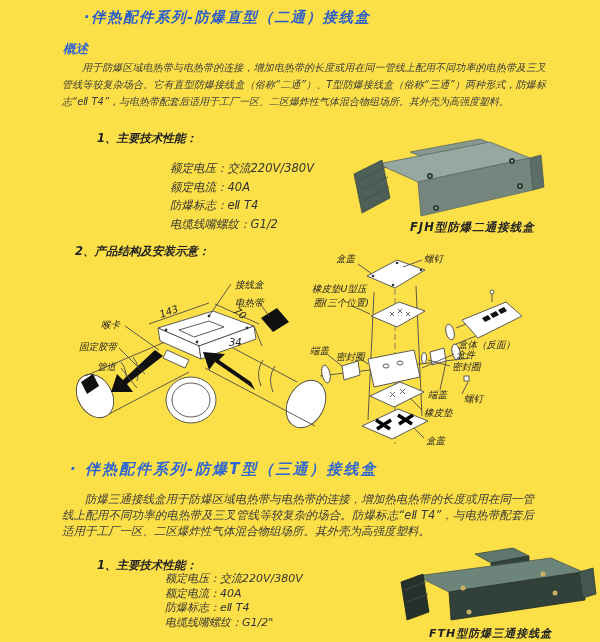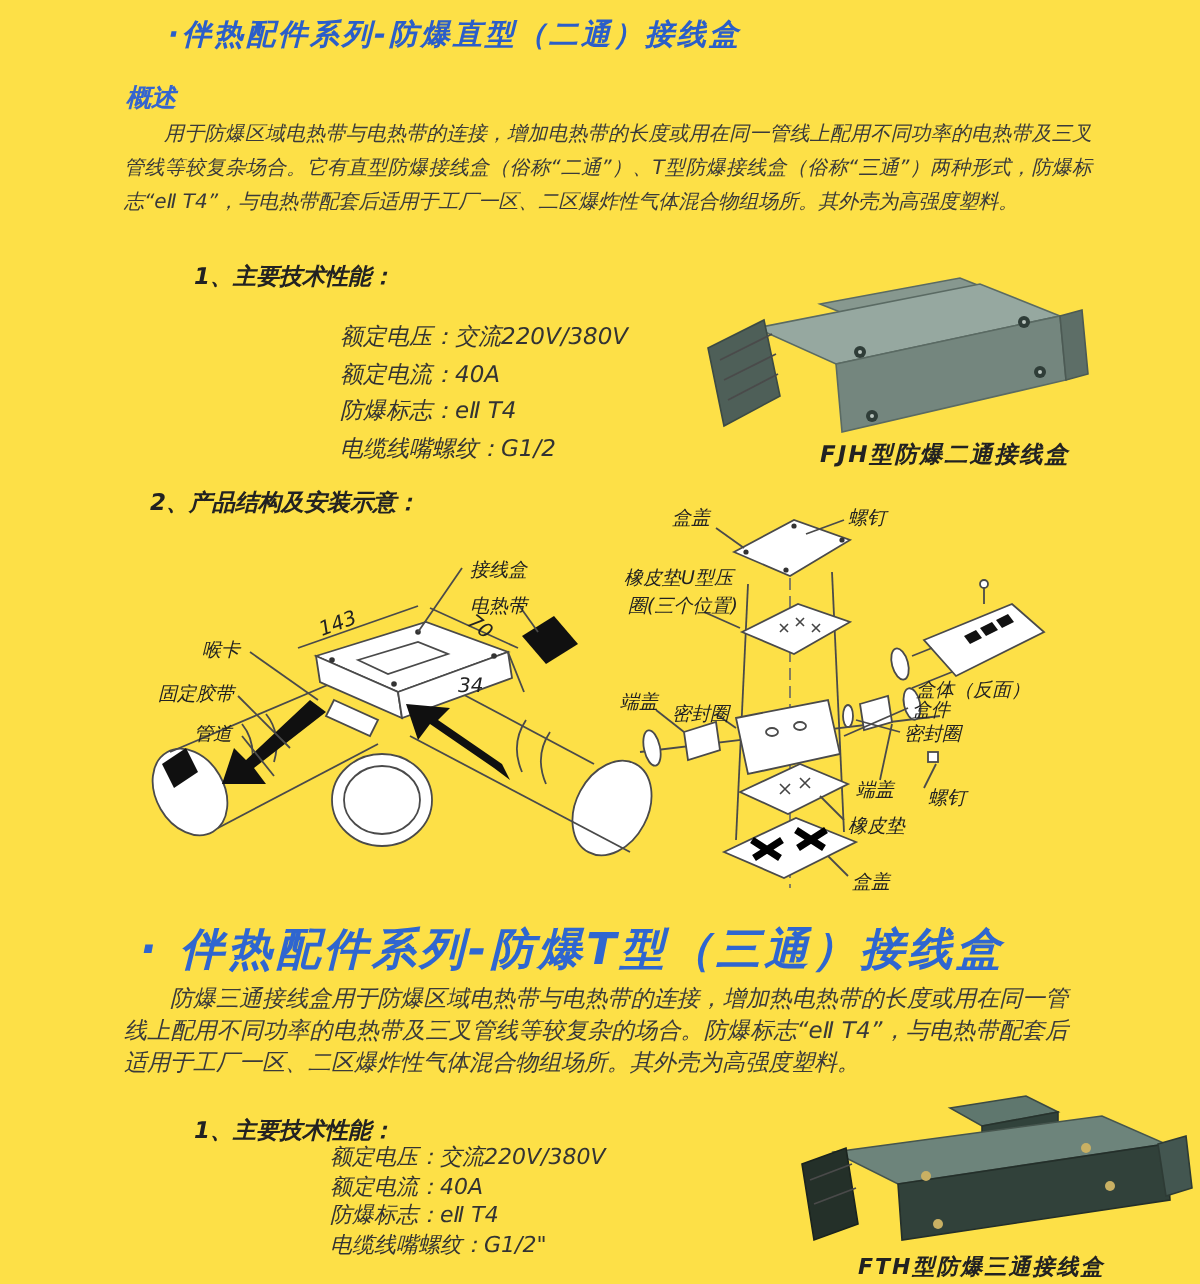--- a/index.html
+++ b/index.html
@@ -15,21 +15,21 @@
   .specs-heading { position:absolute; font-size:11.5px; font-weight:bold; color:#222; }
   .sh1 { left:97px; top:131px; }
   .sh2 { left:75px; top:244px; }
   .sh3 { left:97px; top:558px; }
   .specs { position:absolute; font-size:11.5px; color:#333; }
   .specs1 { left:170px; top:159px; line-height:18.5px; }
   .specs2 { left:165px; top:572px; font-size:11px; line-height:14.5px; }
   .caption { position:absolute; font-size:11.5px; font-weight:bold; color:#222; letter-spacing:1px; }
   .cap1 { left:378px; top:220px;margin-left:32px; }
   .cap2 { left:408px; top:626px; font-size:11px;margin-left:21px; }
-  .title2 { position:absolute; left:70px; top:460px; margin:0; font-size:22px;
+  .title2 { position:absolute; left:70px; top:460px; margin:0; font-size:15px;
             font-weight:bold; color:#2f66d0; letter-spacing:2px; }
   .para2 { position:absolute; left:62px; top:491px; width:472px; margin:0;
            font-size:11.5px; line-height:16px; text-indent:2em; text-align:justify; }
 
   .fig1 { position:absolute; left:340px; top:134px; }
   .fig2 { position:absolute; left:393px; top:546px; }
   .diagram-left  { position:absolute; left:63px;  top:266px; }
   .diagram-right { position:absolute; left:310px; top:248px; }
 
   svg text { font-family:"DejaVu Sans", sans-serif; fill:#222; }

